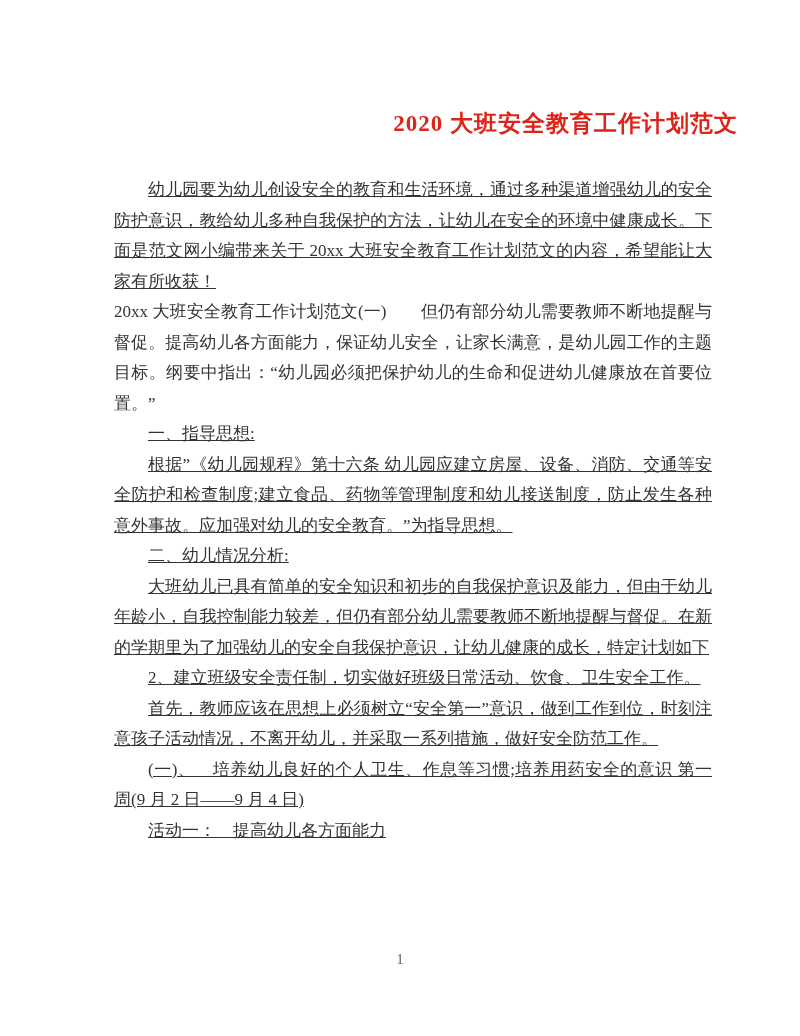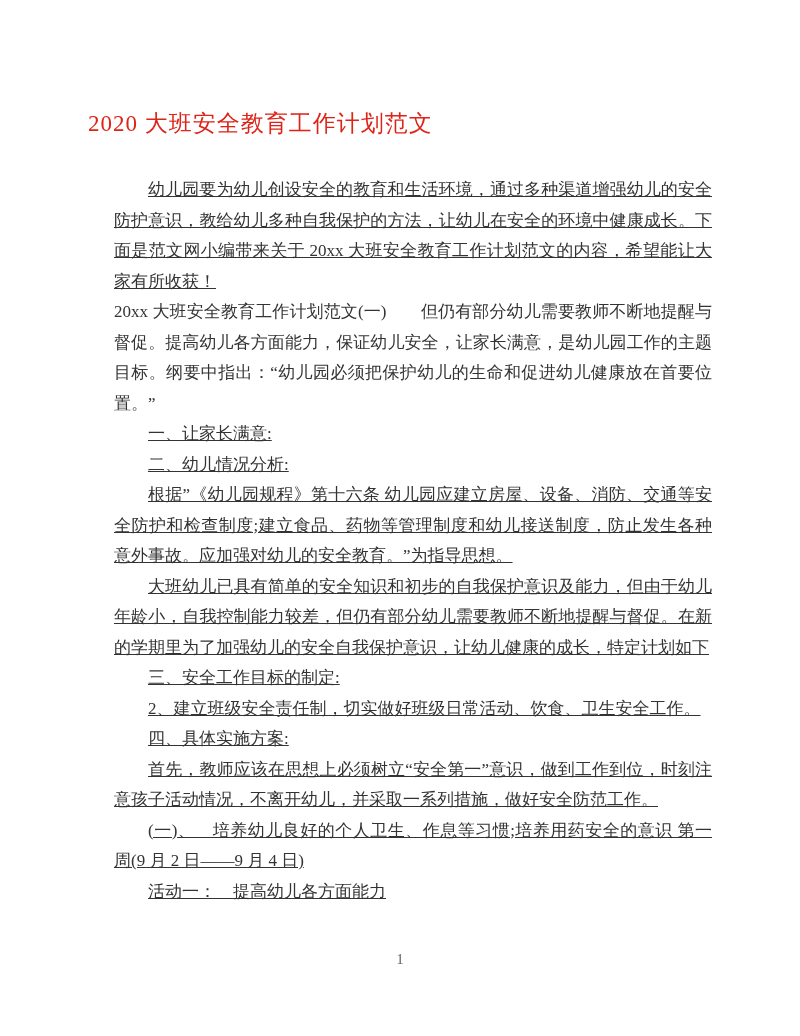--- a/index.html
+++ b/index.html
@@ -19,23 +19,23 @@
     background: #ffffff;
     box-sizing: border-box;
     padding: 109px 88px 0 114px;
     overflow: hidden;
   }
   .doc-title {
     margin: 0 0 16px -26px;
     width: 650px;
     height: 30px;
     line-height: 30px;
-    text-align: left;
+    text-align: right;
     font-size: 23px;
-    font-weight: normal;
+    font-weight: bold;
     letter-spacing: 1px;
   }
   .doc-body {
     margin-top: 36px;
     width: 598px;
   }
   .para {
     margin: 0;
     font-size: 17px;
     line-height: 30.5px;
@@ -60,26 +60,24 @@
 </style>
 </head>
 <body>
 
 <div class="page">
   <h1 class="doc-title" style="color: rgb(222, 36, 24);">2020 大班安全教育工作计划范文</h1>
 
   <div class="doc-body">
       <p class="para indent">幼儿园要为幼儿创设安全的教育和生活环境，通过多种渠道增强幼儿的安全防护意识，教给幼儿多种自我保护的方法，让幼儿在安全的环境中健康成长。下面是范文网小编带来关于 20xx 大班安全教育工作计划范文的内容，希望能让大家有所收获！</p>
       <p class="para">20xx 大班安全教育工作计划范文(一)　　但仍有部分幼儿需要教师不断地提醒与督促。提高幼儿各方面能力，保证幼儿安全，让家长满意，是幼儿园工作的主题目标。纲要中指出：“幼儿园必须把保护幼儿的生命和促进幼儿健康放在首要位置。”</p>
-      <p class="para indent">一、让家长满意:</p>
+      <p class="para indent">一、指导思想:</p>
+      <p class="para indent">根据”《幼儿园规程》第十六条 幼儿园应建立房屋、设备、消防、交通等安全防护和检查制度;建立食品、药物等管理制度和幼儿接送制度，防止发生各种意外事故。应加强对幼儿的安全教育。”为指导思想。</p>
       <p class="para indent">二、幼儿情况分析:</p>
-      <p class="para indent">根据”《幼儿园规程》第十六条 幼儿园应建立房屋、设备、消防、交通等安全防护和检查制度;建立食品、药物等管理制度和幼儿接送制度，防止发生各种意外事故。应加强对幼儿的安全教育。”为指导思想。</p>
       <p class="para indent">大班幼儿已具有简单的安全知识和初步的自我保护意识及能力，但由于幼儿年龄小，自我控制能力较差，但仍有部分幼儿需要教师不断地提醒与督促。在新的学期里为了加强幼儿的安全自我保护意识，让幼儿健康的成长，特定计划如下</p>
-      <p class="para indent">三、安全工作目标的制定:</p>
       <p class="para indent">2、建立班级安全责任制，切实做好班级日常活动、饮食、卫生安全工作。</p>
-      <p class="para indent">四、具体实施方案:</p>
       <p class="para indent">首先，教师应该在思想上必须树立“安全第一”意识，做到工作到位，时刻注意孩子活动情况，不离开幼儿，并采取一系列措施，做好安全防范工作。</p>
       <p class="para indent">(一)、　培养幼儿良好的个人卫生、作息等习惯;培养用药安全的意识 第一周(9 月 2 日——9 月 4 日)</p>
       <p class="para indent">活动一：　提高幼儿各方面能力</p>
     </div>
 
   <div class="page-number">1</div>
 </div>
 
 </body></html>

